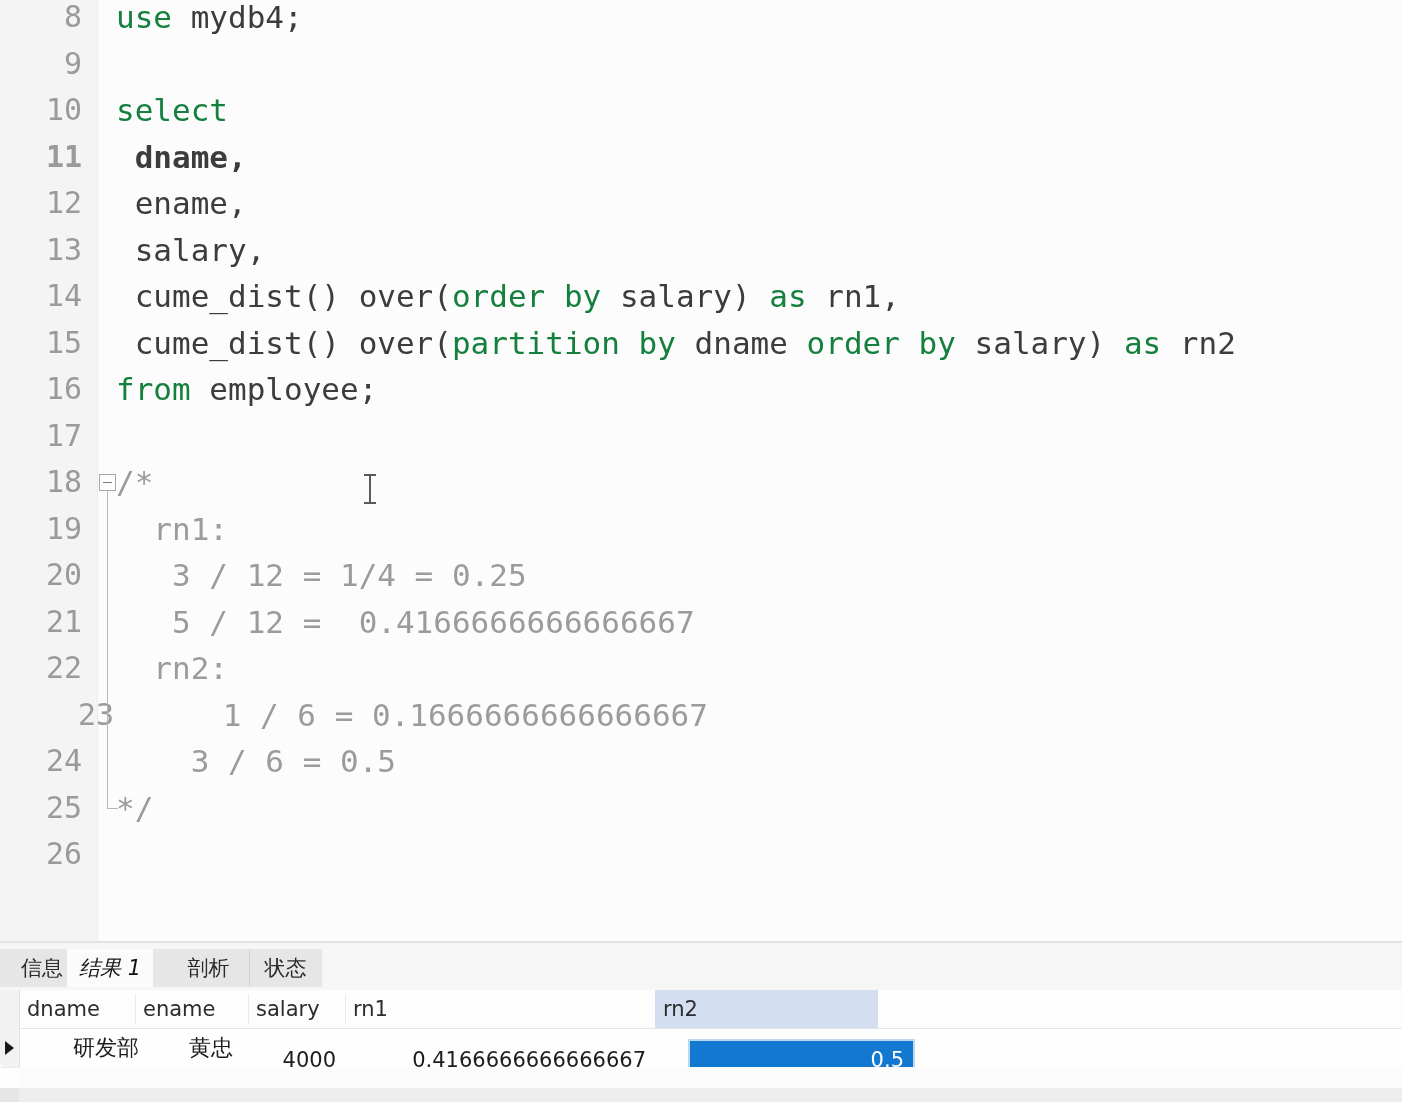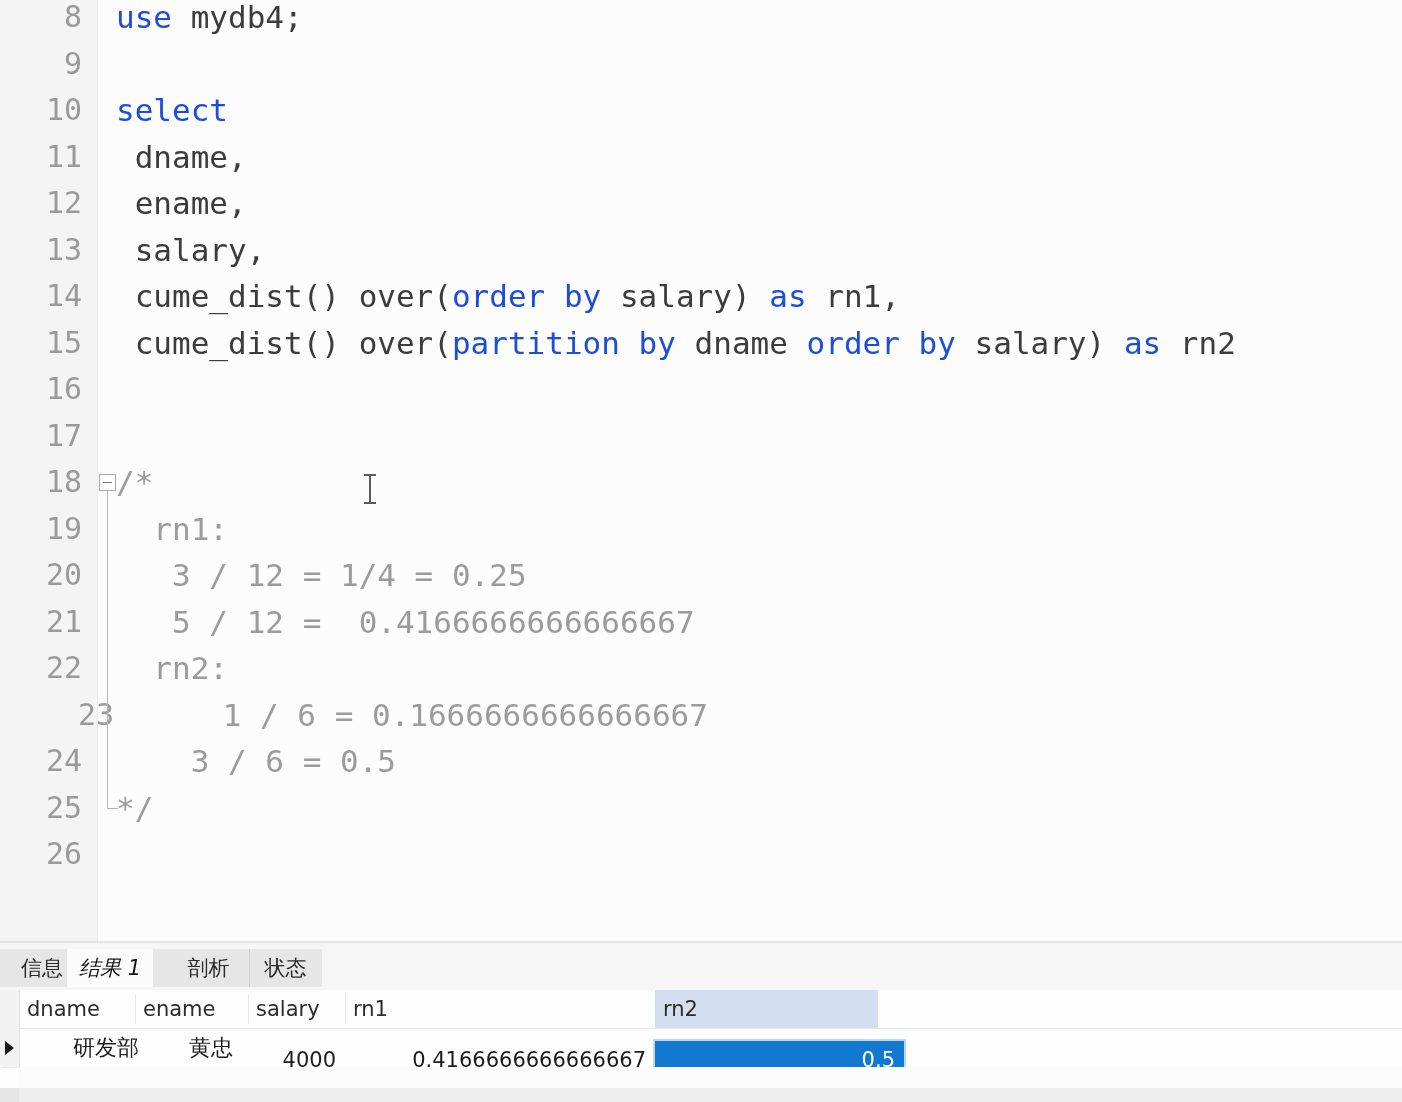--- a/index.html
+++ b/index.html
@@ -62,21 +62,21 @@
     letter-spacing: 0px;
   }
   .ctext {
     position: absolute;
     left: 116px; top: 0;
     font-family: "DejaVu Sans Mono", monospace;
     font-size: 31px;
     color: #3c3c3c;
     white-space: pre;
   }
-  .kw { color: #1d4ed8; }
+  .kw { color: #15803d; }
   .cm { color: #9b9b9b; }
 
   
   .fold-box {
     position: absolute;
     left: 99px;
     width: 17px; height: 17px;
     border: 1px solid #a8a8a8;
     background: #fdfdfd;
     box-sizing: border-box;
@@ -264,26 +264,26 @@
 <div id="app">
 
   <div class="editor">
     <div class="gutter-bg"></div>
     <div class="gutter-edge"></div>
 
     <div class="code-lines" id="code-lines">
         <div class="cline" style="top: -6px; position: absolute; left: 0px; width: 1402px;"><span class="lnum">8</span><span class="ctext"><span class="kw">use</span><span class=""> mydb4;</span></span></div>
         <div class="cline" style="top: 40.5px; position: absolute; left: 0px; width: 1402px;"><span class="lnum">9</span><span class="ctext"></span></div>
         <div class="cline" style="top: 87px; position: absolute; left: 0px; width: 1402px;"><span class="lnum">10</span><span class="ctext"><span class="kw">select</span></span></div>
-        <div class="cline" style="top: 133.5px; position: absolute; left: 0px; width: 1402px;"><span class="lnum">11</span><span class="ctext"><span class=""> dname,</span></span></div>
+        <div class="cline" style="top: 133.5px; position: absolute; left: 0px; width: 1402px; font-weight: bold;"><span class="lnum">11</span><span class="ctext"><span class=""> dname,</span></span></div>
         <div class="cline" style="top: 180px; position: absolute; left: 0px; width: 1402px;"><span class="lnum">12</span><span class="ctext"><span class=""> ename,</span></span></div>
         <div class="cline" style="top: 226.5px; position: absolute; left: 0px; width: 1402px;"><span class="lnum">13</span><span class="ctext"><span class=""> salary,</span></span></div>
         <div class="cline" style="top: 273px; position: absolute; left: 0px; width: 1402px;"><span class="lnum">14</span><span class="ctext"><span class=""> cume_dist() over(</span><span class="kw">order by</span><span class=""> salary) </span><span class="kw">as</span><span class=""> rn1,</span></span></div>
         <div class="cline" style="top: 319.5px; position: absolute; left: 0px; width: 1402px;"><span class="lnum">15</span><span class="ctext"><span class=""> cume_dist() over(</span><span class="kw">partition by</span><span class=""> dname </span><span class="kw">order by</span><span class=""> salary) </span><span class="kw">as</span><span class=""> rn2</span></span></div>
-        <div class="cline" style="top: 366px; position: absolute; left: 0px; width: 1402px;"><span class="lnum">16</span></div>
+        <div class="cline" style="top: 366px; position: absolute; left: 0px; width: 1402px;"><span class="lnum">16</span><span class="ctext"><span class="kw">from</span><span class=""> employee;</span></span></div>
         <div class="cline" style="top: 412.5px; position: absolute; left: 0px; width: 1402px;"><span class="lnum">17</span><span class="ctext"></span></div>
         <div class="cline" style="top: 459px; position: absolute; left: 0px; width: 1402px;"><span class="lnum">18</span><span class="ctext"><span class="cm">/*</span></span></div>
         <div class="cline" style="top: 505.5px; position: absolute; left: 0px; width: 1402px;"><span class="lnum">19</span><span class="ctext"><span class="cm">  rn1:</span></span></div>
         <div class="cline" style="top: 552px; position: absolute; left: 0px; width: 1402px;"><span class="lnum">20</span><span class="ctext"><span class="cm">   3 / 12 = 1/4 = 0.25</span></span></div>
         <div class="cline" style="top: 598.5px; position: absolute; left: 0px; width: 1402px;"><span class="lnum">21</span><span class="ctext"><span class="cm">   5 / 12 =  0.4166666666666667</span></span></div>
         <div class="cline" style="top: 645px; position: absolute; left: 0px; width: 1402px;"><span class="lnum">22</span><span class="ctext"><span class="cm">  rn2:</span></span></div>
         <div class="cline" style="top: 691.5px; position: absolute; left: 0px; width: 1402px; margin-left: 32px;"><span class="lnum">23</span><span class="ctext"><span class="cm">    1 / 6 = 0.1666666666666667</span></span></div>
         <div class="cline" style="top: 738px; position: absolute; left: 0px; width: 1402px; padding-left: 28px;"><span class="lnum">24</span><span class="ctext"><span class="cm">    3 / 6 = 0.5</span></span></div>
         <div class="cline" style="top: 784.5px; position: absolute; left: 0px; width: 1402px;"><span class="lnum">25</span><span class="ctext"><span class="cm">*/</span></span></div>
         <div class="cline" style="top: 831px; position: absolute; left: 0px; width: 1402px;"><span class="lnum">26</span><span class="ctext"></span></div>
@@ -330,21 +330,21 @@
 
       <div class="data-row">
         <div class="row-marker">
           <span class="tri"></span>
         </div>
         <div id="cells-host">
             <div class="cell txt cn" style="left: 19px; width: 116px;">研发部</div>
             <div class="cell txt cn" style="left: 135px; width: 113px;">黄忠</div>
             <div class="cell num" style="left: 248px; width: 97px;">4000</div>
             <div class="cell num" style="left: 345px; width: 310px;">0.4166666666666667</div>
-            <div class="cell num selcell" style="left: 655px; width: 249px;">0.5</div>
+            <div class="cell num selcell" style="left: 690px; width: 223px;">0.5</div>
           </div>
       </div>
 
       <div class="grid-bottom"></div>
     </div>
 
     <div class="panel-foot"></div>
     <div class="panel-foot-left"></div>
   </div>
 

